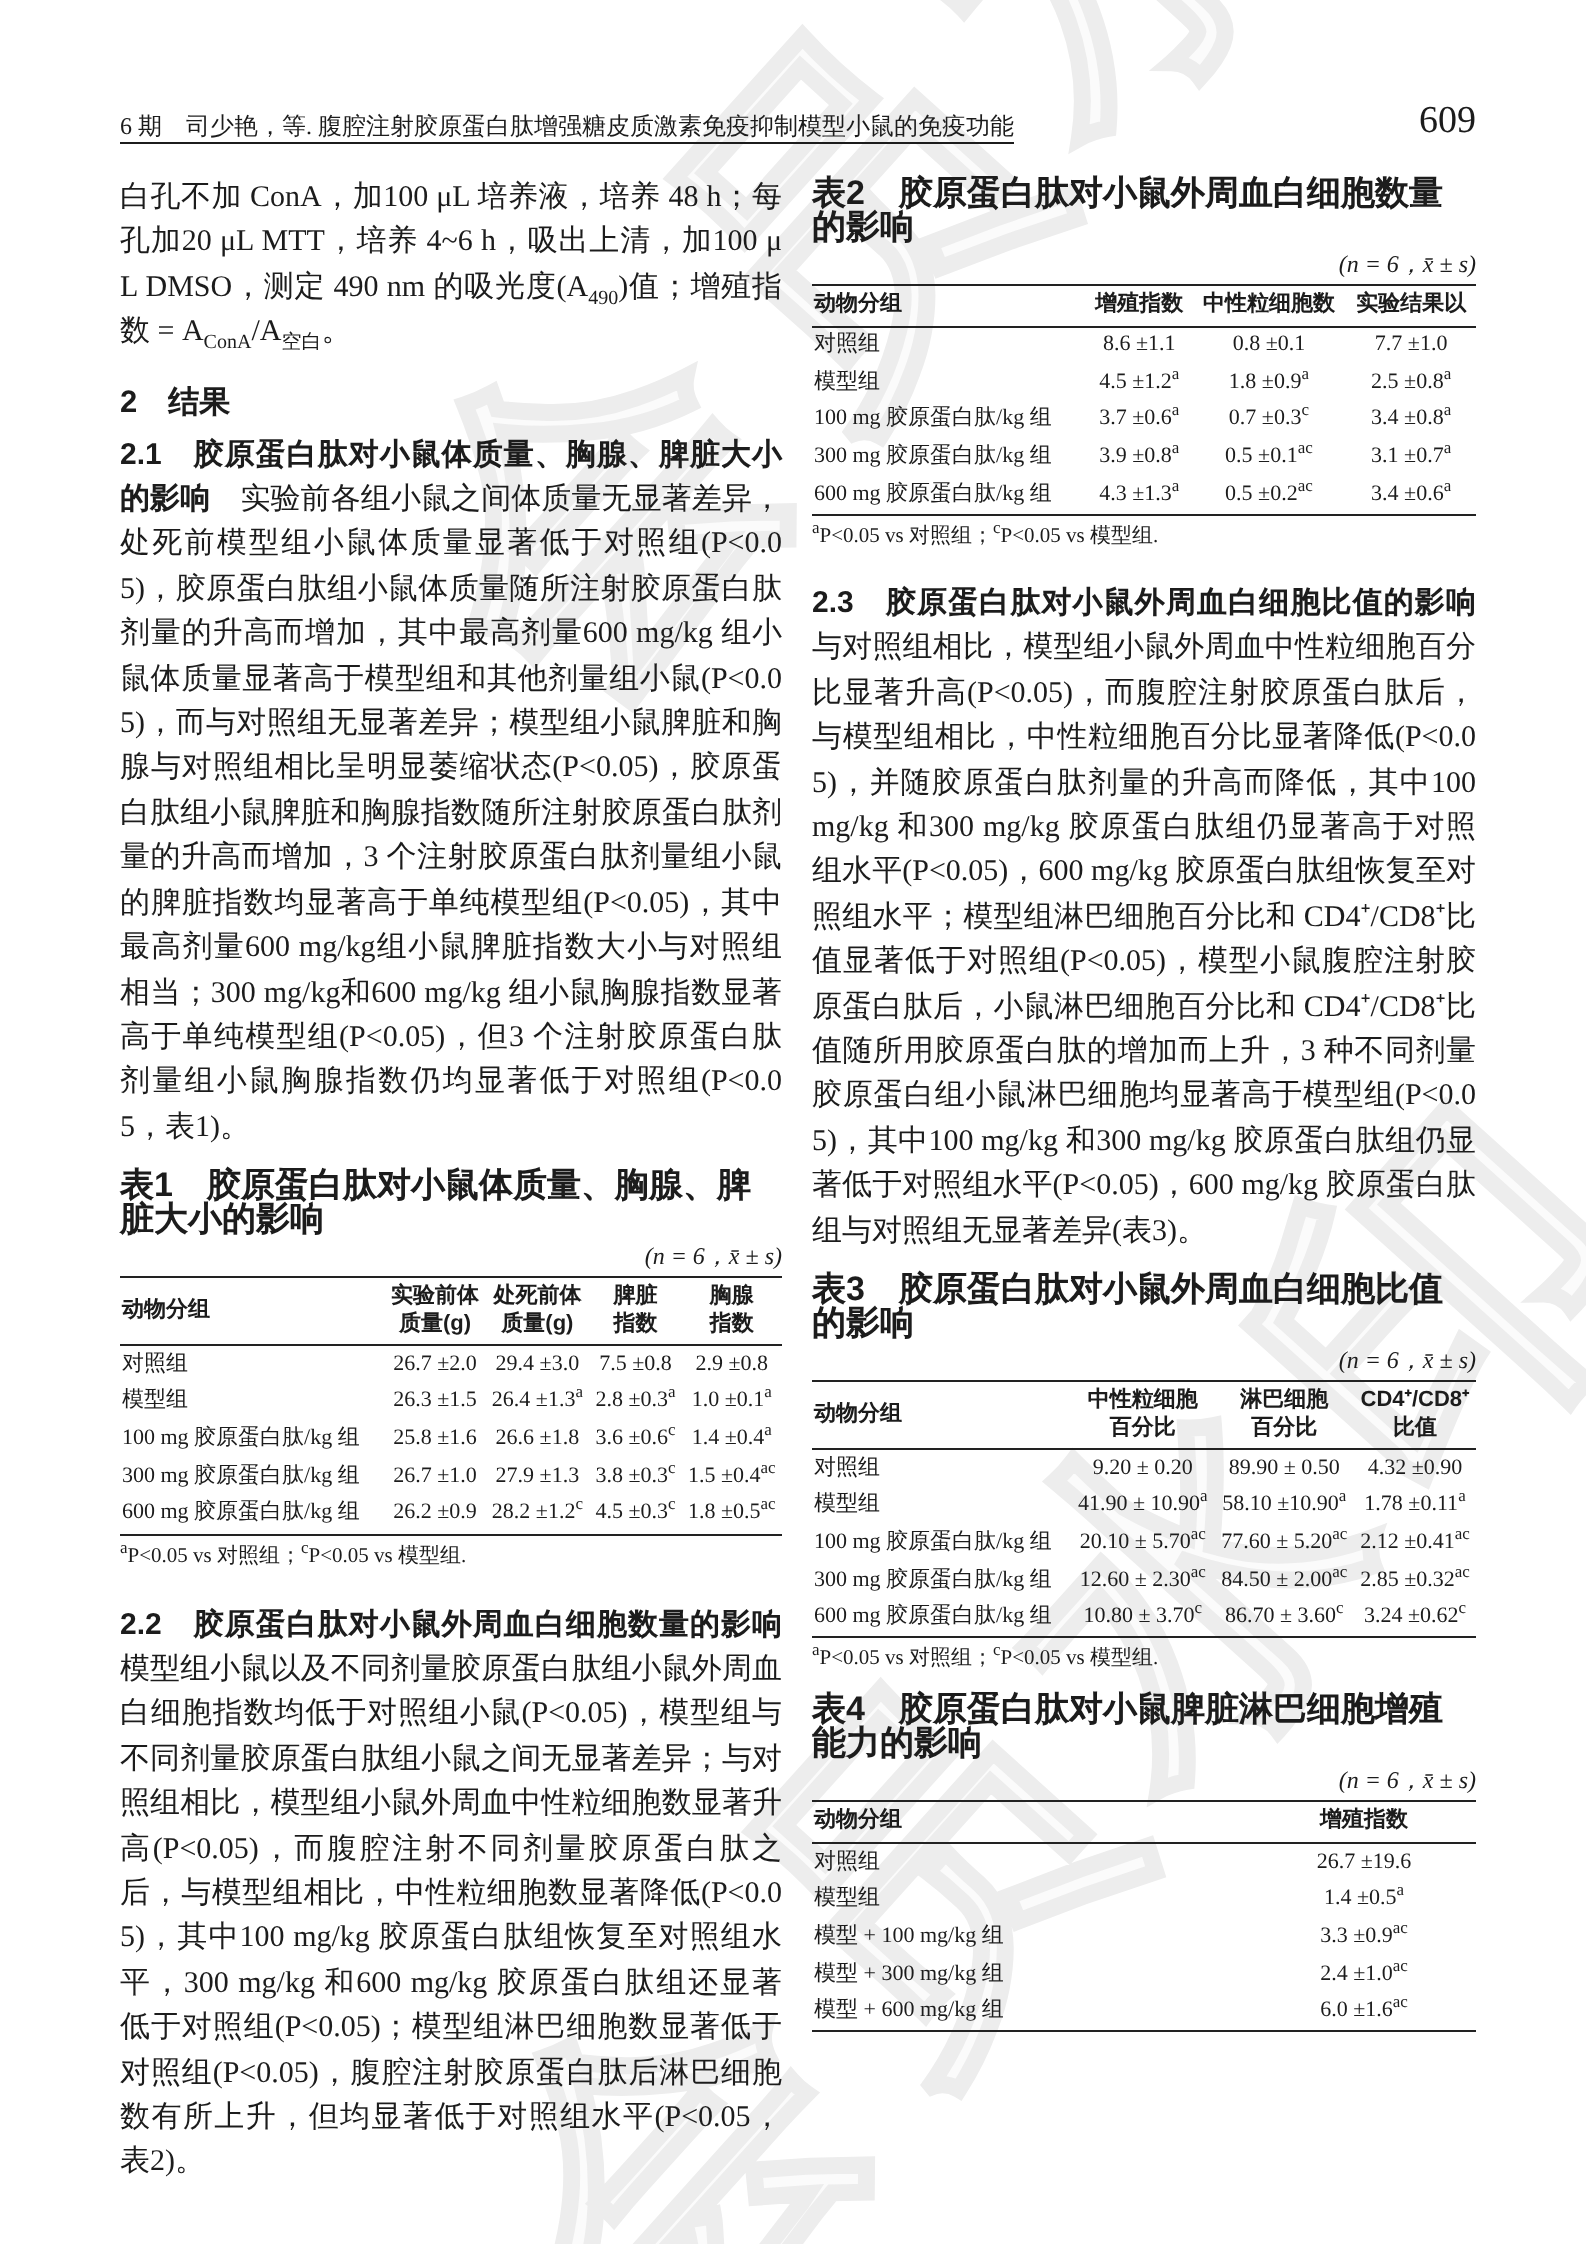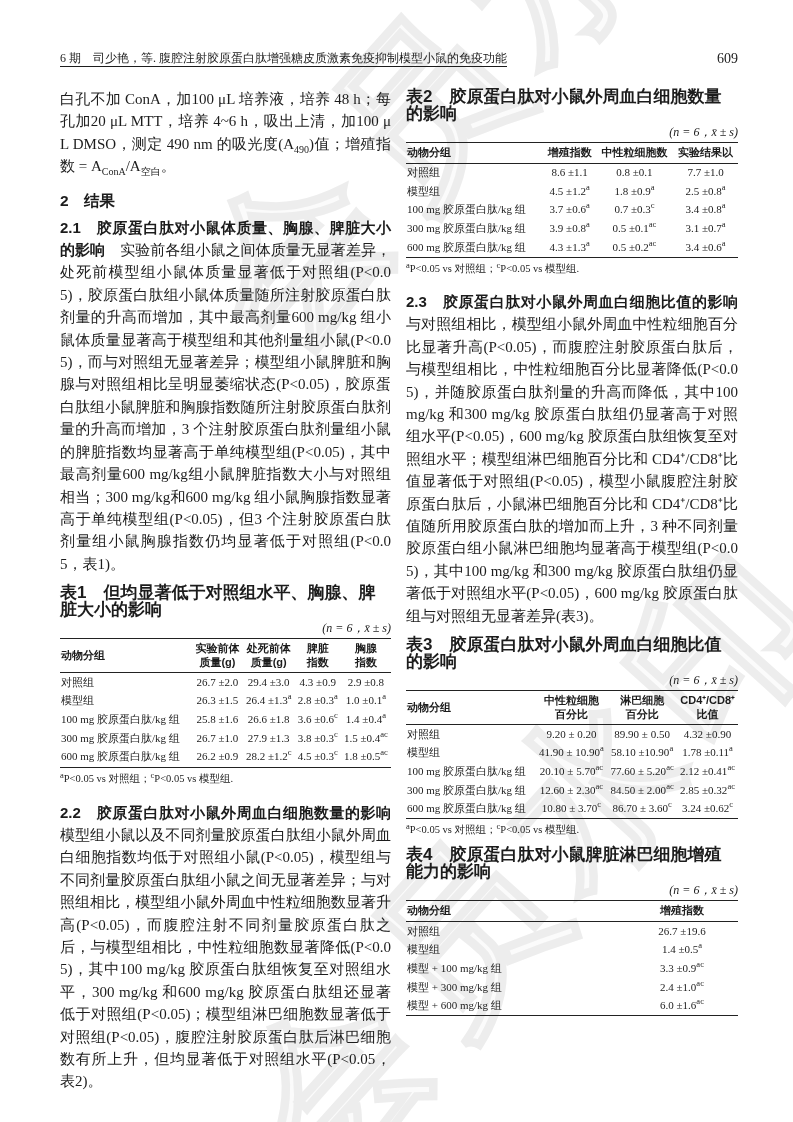--- a/index.html
+++ b/index.html
@@ -21,21 +21,21 @@
   #wm-top { left:150px; top:240px; transform-origin:left top; }
   #wm-bottom { left:60px; top:1210px; transform-origin:left top; }
 
   
   .pg-header {
     position:absolute; left:60px; top:50px; width:678px;
     display:flex; justify-content:space-between; align-items:flex-end;
     font-size:12px; z-index:2;
   }
   .pg-header .running-title { text-decoration:underline; text-underline-offset:4px; }
-  .pg-header .folio { font-size:14px; }
+  .pg-header .folio { font-size:19px; }
 
   .col { position:absolute; top:88px; z-index:2; }
   #col-left  { left:60px;  width:331px; }
   #col-right { left:406px; width:332px; }
 
   p.body-text {
     margin:0; font-size:15px; line-height:22.4px;
     text-align:justify; word-break:break-all;
   }
   .subsec-label { font-family:"Liberation Serif", serif; }
@@ -93,38 +93,38 @@
   <div class="col" id="col-left">
 
     <p class="body-text">白孔不加 ConA，加100 μL 培养液，培养 48 h；每孔加20 μL MTT，培养 4~6 h，吸出上清，加100 μL DMSO，测定 490 nm 的吸光度(A<sub>490</sub>)值；增殖指数 = A<sub>ConA</sub>/A<sub>空白</sub>。</p>
 
 
     <div class="sec-heading">2　结果</div>
 
     <p class="body-text"><span class="inline-heading">2.1　胶原蛋白肽对小鼠体质量、胸腺、脾脏大小的影响　</span><span>实验前各组小鼠之间体质量无显著差异，处死前模型组小鼠体质量显著低于对照组(P&lt;0.05)，胶原蛋白肽组小鼠体质量随所注射胶原蛋白肽剂量的升高而增加，其中最高剂量600 mg/kg 组小鼠体质量显著高于模型组和其他剂量组小鼠(P&lt;0.05)，而与对照组无显著差异；模型组小鼠脾脏和胸腺与对照组相比呈明显萎缩状态(P&lt;0.05)，胶原蛋白肽组小鼠脾脏和胸腺指数随所注射胶原蛋白肽剂量的升高而增加，3 个注射胶原蛋白肽剂量组小鼠的脾脏指数均显著高于单纯模型组(P&lt;0.05)，其中最高剂量600 mg/kg组小鼠脾脏指数大小与对照组相当；300 mg/kg和600 mg/kg 组小鼠胸腺指数显著高于单纯模型组(P&lt;0.05)，但3 个注射胶原蛋白肽剂量组小鼠胸腺指数仍均显著低于对照组(P&lt;0.05，表1)。</span></p>
 
     <div class="tbl">
-      <div class="tbl-caption">表1　但均显著低于对照组水平、胸腺、脾脏大小的影响</div>
+      <div class="tbl-caption">表1　胶原蛋白肽对小鼠体质量、胸腺、脾脏大小的影响</div>
       <div class="tbl-note">(n = 6，x̄ ± s)</div>
       <table class="data">
         <thead>
             <tr>
               <th>动物分组</th>
               <th>实验前体<br>质量(g)</th>
               <th>处死前体<br>质量(g)</th>
               <th>脾脏<br>指数</th>
               <th>胸腺<br>指数</th>
             </tr>
           </thead>
         <tbody>
             <tr>
               <td>对照组</td>
               <td>26.7 ±2.0</td>
               <td>29.4 ±3.0</td>
-              <td>4.3 ±0.9</td>
+              <td>7.5 ±0.8</td>
               <td>2.9 ±0.8</td>
             </tr>
             <tr>
               <td>模型组</td>
               <td>26.3 ±1.5</td>
               <td>26.4 ±1.3<sup>a</sup></td>
               <td>2.8 ±0.3<sup>a</sup></td>
               <td>1.0 ±0.1<sup>a</sup></td>
             </tr>
             <tr>

